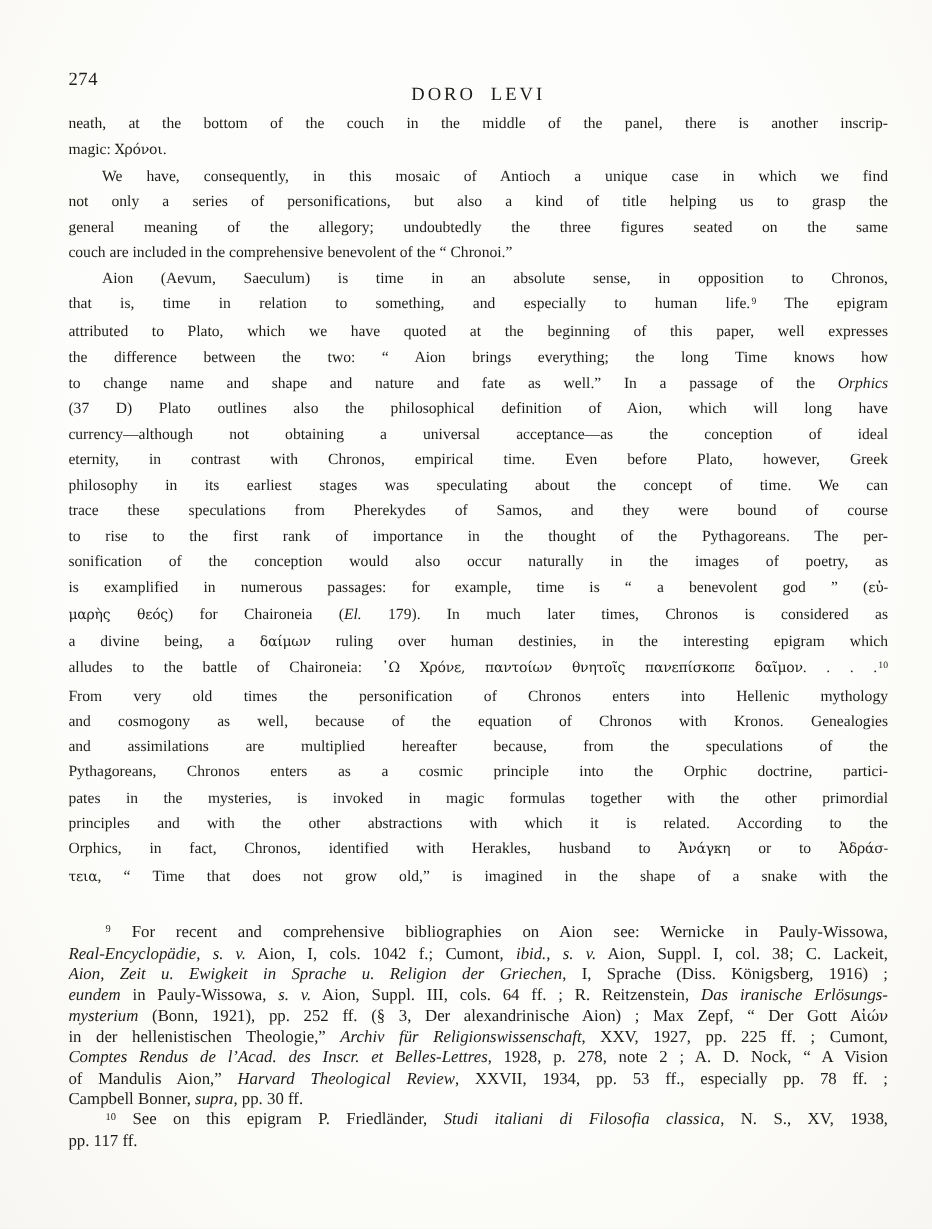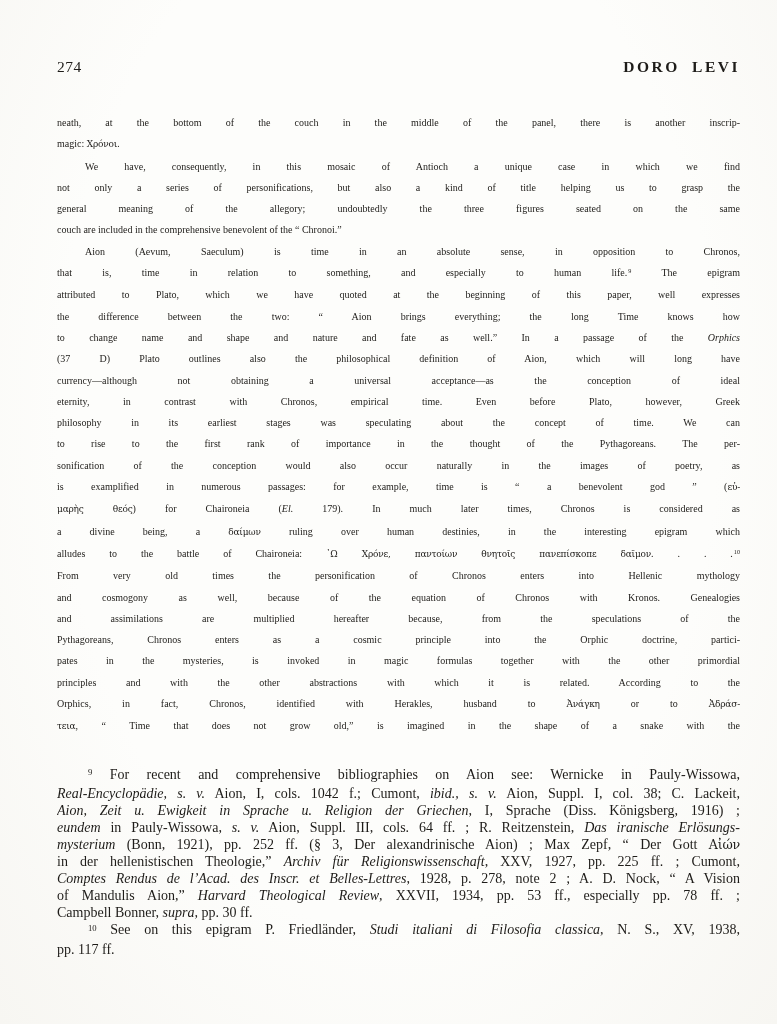--- a/index.html
+++ b/index.html
@@ -18,29 +18,28 @@
     overflow: hidden;
   }
   .header {
     position: relative;
     height: 20px;
     font-size: 15.5px;
     line-height: 20px;
   }
   .page-num { position: absolute; left: 0; top: 0; letter-spacing: 0.5px; }
   .running-title {
-    position: absolute; left: 0; right: 0; top: 0;
-    text-align: right;
+    position: absolute; left: 0; right: 0; top: 12px;
+    text-align: center;
     letter-spacing: 2.5px;
     word-spacing: 6px;
-    font-weight: bold;
   }
   .body-text {
-    margin-top: 35px;
-    font-size: 10px;
+    margin-top: 15px;
+    font-size: 13px;
     line-height: 21.3px;
   }
   .footnotes {
     margin-top: 28px;
     font-size: 14px;
     line-height: 17.1px;
   }
   .para { margin: 0; }
   .line {
     text-align: justify;
@@ -89,20 +88,21 @@
       <div class="para indent">
         <div class="line"><span>Aion (Aevum, Saeculum) is time in an absolute sense, in opposition to Chronos,</span></div>
         <div class="line"><span>that is, time in relation to something, and especially to human life.</span><span class="sup">9</span><span> The epigram</span></div>
         <div class="line"><span>attributed to Plato, which we have quoted at the beginning of this paper, well expresses</span></div>
         <div class="line"><span>the difference between the two: “ Aion brings everything; the long Time knows how</span></div>
         <div class="line"><span>to change name and shape and nature and fate as well.” In a passage of the </span><span class="i">Orphics</span></div>
         <div class="line"><span>(37 D) Plato outlines also the philosophical definition of Aion, which will long have</span></div>
         <div class="line"><span>currency—although not obtaining a universal acceptance—as the conception of ideal</span></div>
         <div class="line"><span>eternity, in contrast with Chronos, empirical time. Even before Plato, however, Greek</span></div>
         <div class="line"><span>philosophy in its earliest stages was speculating about the concept of time. We can</span></div>
+        <div class="line"><span>trace these speculations from Pherekydes of Samos, and they were bound of course</span></div>
         <div class="line"><span>to rise to the first rank of importance in the thought of the Pythagoreans. The per-</span></div>
         <div class="line"><span>sonification of the conception would also occur naturally in the images of poetry, as</span></div>
         <div class="line"><span>is examplified in numerous passages: for example, time is “ a benevolent god ” (</span><span class="g">εὐ-</span></div>
         <div class="line"><span class="g">μαρὴς θεός</span><span>) for Chaironeia (</span><span class="i">El.</span><span> 179). In much later times, Chronos is considered as</span></div>
         <div class="line"><span>a divine being, a </span><span class="g">δαίμων</span><span> ruling over human destinies, in the interesting epigram which</span></div>
         <div class="line"><span>alludes to the battle of Chaironeia: </span><span class="g">᾿Ω Χρόνε, παντοίων θνητοῖς πανεπίσκοπε δαῖμον</span><span>. . . .</span><span class="sup">10</span></div>
         <div class="line"><span>From very old times the personification of Chronos enters into Hellenic mythology</span></div>
         <div class="line"><span>and cosmogony as well, because of the equation of Chronos with Kronos. Genealogies</span></div>
         <div class="line"><span>and assimilations are multiplied hereafter because, from the speculations of the</span></div>
         <div class="line"><span>Pythagoreans, Chronos enters as a cosmic principle into the Orphic doctrine, partici-</span></div>

